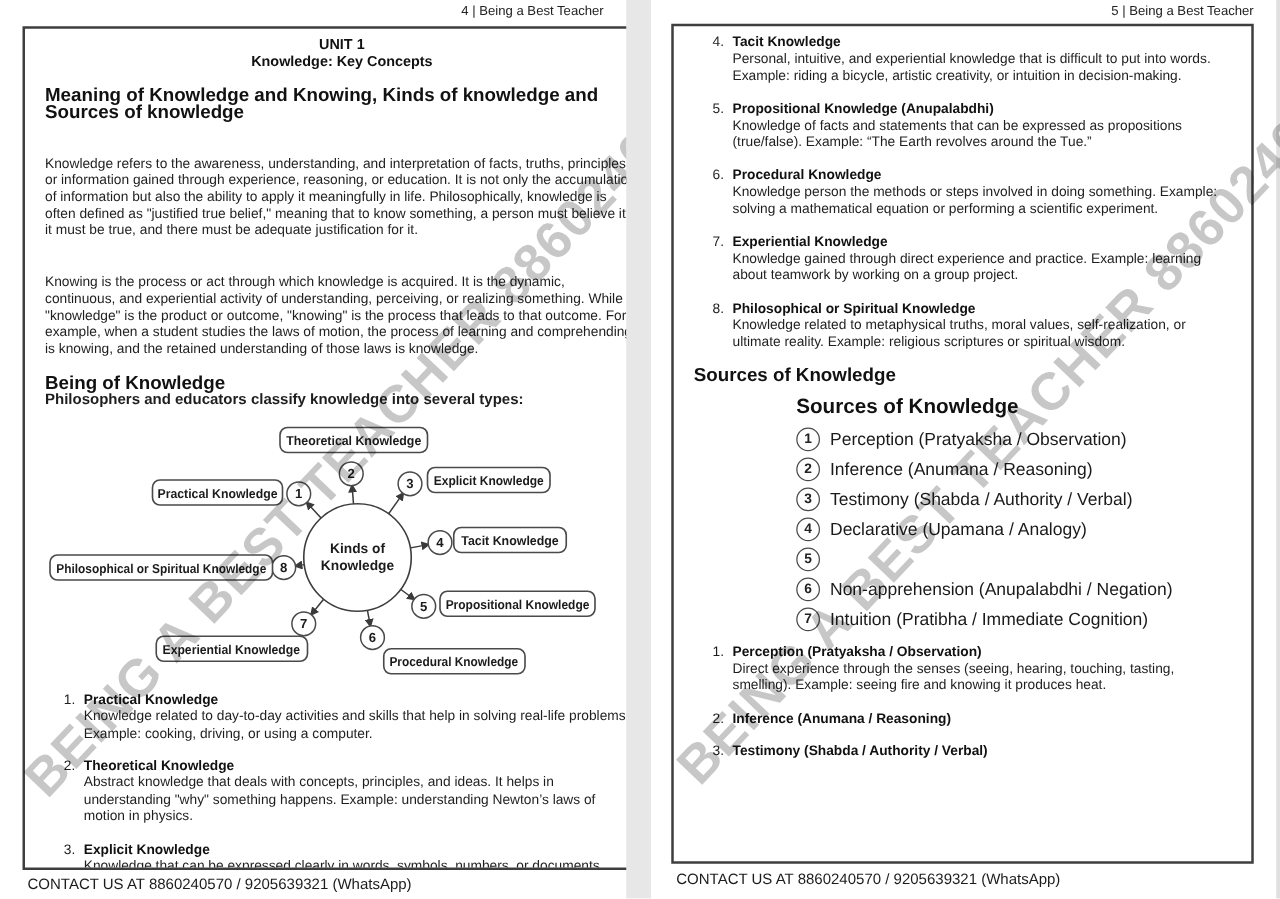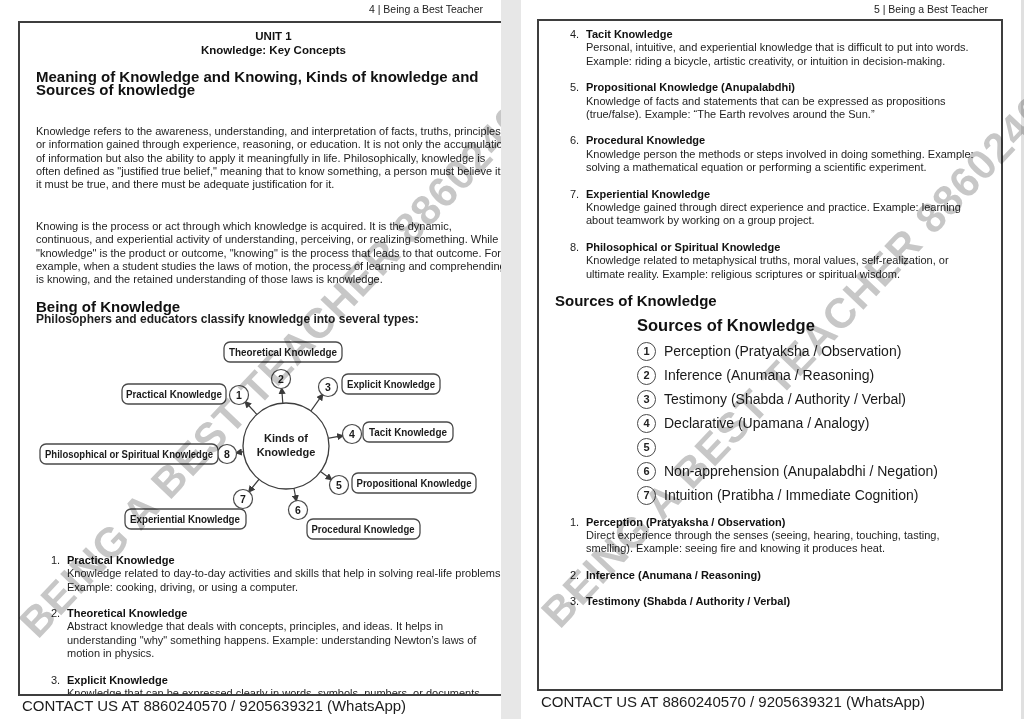--- a/index.html
+++ b/index.html
@@ -17,23 +17,23 @@
   .watermark {
     position:absolute; white-space:nowrap; font-size:42px; font-weight:600;
     letter-spacing:1px; color:#c7c7c7; transform:rotate(-46.5deg);
     z-index:5; mix-blend-mode:multiply; pointer-events:none;
   }
   .page-left  .watermark { left:-95px;  top:321px; }
   .page-right .watermark { left:-94px;  top:311px; }
 
   .page-header { position:absolute; top:3px; font-size:10.5px; color:#222; z-index:2; }
   .page-left  .page-header { right:18px; }
-  .page-right .page-header { right:36px; }
-
-  .page-footer { position:absolute; font-size:15px; color:#1c1c1c; z-index:2; }
+  .page-right .page-header { right:21px; }
+
+  .page-footer { position:absolute; font-size:12px; color:#1c1c1c; z-index:2; }
   .page-left  .page-footer { left:22px; bottom:5px; }
   .page-right .page-footer { left:20px; bottom:9px; }
 
   .content-border {
     position:absolute; box-sizing:border-box; border:2px solid #3e3e3e;
     background:transparent; z-index:2; overflow:hidden;
   }
   .page-left  .content-border { left:18px; top:21px; width:511px; height:675px; padding:6px 16px 0 16px; }
   .page-right .content-border { left:16px; top:19px; width:466px; height:672px; padding:7px 16px 0 16px; }
 
@@ -184,21 +184,21 @@
 
       <div class="num-list" style="margin-top:0;">
         <div class="li">
           <span class="num">4.</span>
           <span class="li-content"><span class="li-title">Tacit Knowledge</span><br>
           <span>Personal, intuitive, and experiential knowledge that is difficult to put into words. Example: riding a bicycle, artistic creativity, or intuition in decision-making.</span></span>
         </div>
         <div class="li">
           <span class="num">5.</span>
           <span class="li-content"><span class="li-title">Propositional Knowledge (Anupalabdhi)</span><br>
-          <span>Knowledge of facts and statements that can be expressed as propositions (true/false). Example: “The Earth revolves around the Sun.”</span></span>
+          <span>Knowledge of facts and statements that can be expressed as propositions (true/false). Example: “The Earth revolves around the Tue.”</span></span>
         </div>
         <div class="li">
           <span class="num">6.</span>
           <span class="li-content"><span class="li-title">Procedural Knowledge</span><br>
           <span>Knowledge person the methods or steps involved in doing something. Example: solving a mathematical equation or performing a scientific experiment.</span></span>
         </div>
         <div class="li">
           <span class="num">7.</span>
           <span class="li-content"><span class="li-title">Experiential Knowledge</span><br>
           <span>Knowledge gained through direct experience and practice. Example: learning about teamwork by working on a group project.</span></span>

